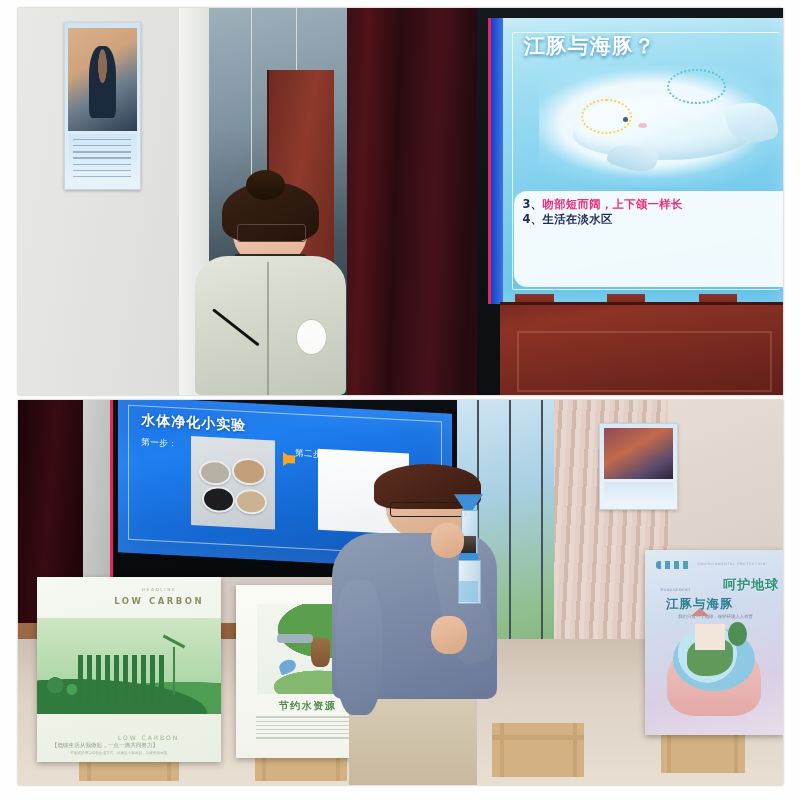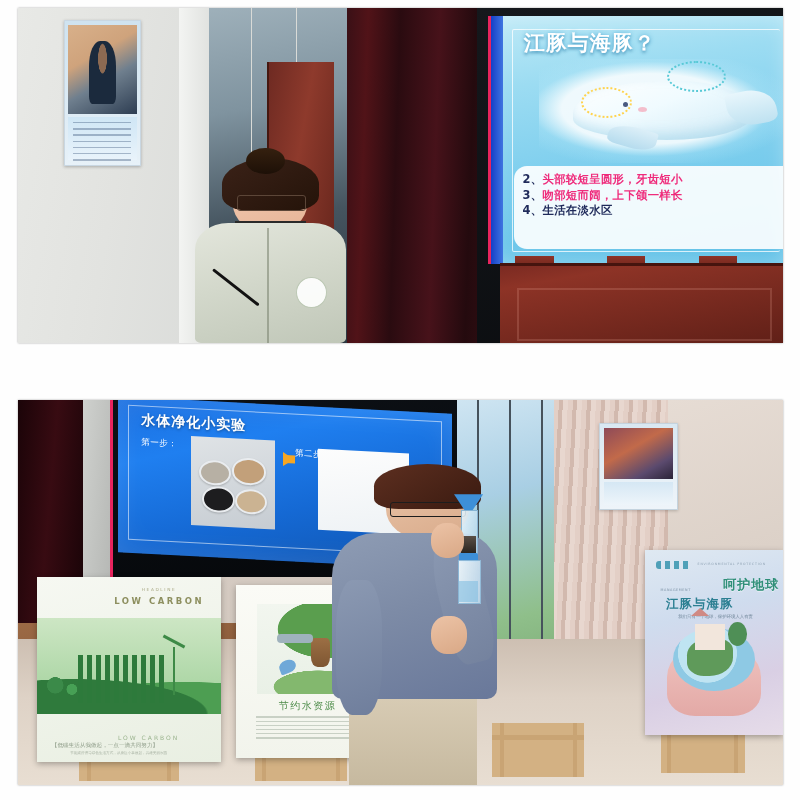--- a/index.html
+++ b/index.html
@@ -8,21 +8,21 @@
     background:#ffffff;
     font-family:"DejaVu Sans","Liberation Sans",sans-serif;
   }
   .collage{position:relative;width:800px;height:800px;background:#fefefe;}
 
   
   .photo{position:absolute;overflow:hidden;background:#222;
          box-shadow:0 0 2px rgba(0,0,0,.35);}
 
   
-  #photo-top{left:18px;top:8px;width:765px;height:335px;}
+  #photo-top{left:18px;top:8px;width:765px;height:387px;}
   .t-wall{position:absolute;left:0;top:0;width:34%;height:100%;
     background:linear-gradient(100deg,#e8e9e6 0%,#e2e3e0 40%,#d6d8d6 100%);}
   .t-wallposter{position:absolute;left:6.0%;top:3.5%;width:9.8%;height:43%;
     background:linear-gradient(#cfe3f0,#e7f1f8);border:1px solid #c9d7e2;
     box-shadow:0 1px 3px rgba(0,0,0,.25);overflow:hidden;}
   .t-wallposter .pic{position:absolute;left:4%;top:3%;width:92%;height:62%;
     background:linear-gradient(150deg,#d8b08a 0%,#cfa37c 35%,#6f7f8e 60%,#2d3d52 100%);}
   .t-wallposter .pic:after{content:"";position:absolute;left:30%;top:18%;width:40%;height:70%;
     background:radial-gradient(ellipse at 50% 28%,#8d6a52 0 22%,#1b2a3d 24% 100%);
     border-radius:40% 40% 12% 12%;}
@@ -204,21 +204,21 @@
   #poster-2 .art{position:absolute;left:13%;top:11%;width:74%;height:52%;
     background:radial-gradient(ellipse 70% 55% at 58% 28%,#5a9e4e 0 58%,transparent 59%),
                radial-gradient(ellipse 60% 30% at 50% 92%,#83b86e 0 60%,transparent 61%),
                linear-gradient(#f2f6ef,#e9f0e6);}
   #poster-2 .trunk{position:absolute;left:44%;top:38%;width:16%;height:32%;
     background:linear-gradient(#9c6f44,#7e5632);border-radius:18% 18% 34% 34%;}
   #poster-2 .tap{position:absolute;left:16%;top:34%;width:30%;height:9%;
     background:#9fb2bd;border-radius:4px;}
   #poster-2 .drop{position:absolute;left:18%;top:62%;width:14%;height:14%;
     background:#6fa8d8;border-radius:50% 50% 50% 10%;transform:rotate(-20deg);}
-  .p2-title{position:absolute;left:26%;top:66%;font-size:10px;font-weight:normal;
+  .p2-title{position:absolute;left:26%;top:66%;font-size:10px;font-weight:bold;
     color:#4e8c4a;letter-spacing:1.5px;white-space:nowrap;}
   .p2-lines{position:absolute;left:12%;top:76%;width:62%;height:16%;}
   .p2-lines i{display:block;height:1.2px;margin-bottom:3px;background:rgba(120,140,120,.35);}
 
   #poster-3{left:60%;top:42.5%;width:21%;height:47%;
     background:linear-gradient(165deg,#fdfdfa,#f3f5f0);}
   #poster-3 .jar{position:absolute;left:28%;top:42%;width:40%;height:42%;
     background:linear-gradient(160deg,rgba(190,222,240,.9),rgba(150,200,228,.75));
     border-radius:10% 10% 16% 16%;border:1.5px solid rgba(130,180,210,.8);}
   #poster-3 .leaf{position:absolute;width:16%;height:22%;
@@ -345,23 +345,20 @@
         <div class="body"></div>
         <div class="fin"></div>
         <div class="tail"></div>
         <div class="eye"></div>
         <div class="blush"></div>
         <div class="t-circ head"></div>
         <div class="t-circ dorsal"></div>
       </div>
 
       <div class="t-bullets">
-        <div class="b2">
-          <span class="num">2、</span><span>头部较短呈圆形，牙齿短小</span>
-        </div>
         <div class="b3">
           <span class="num">3、</span><span>吻部短而阔，上下颌一样长</span>
         </div>
         <div class="b4">
           <span class="num">4、</span><span>生活在淡水区</span>
         </div>
       </div>
     </div>
 
     <div class="t-chairtop" style="left:65%"></div>

